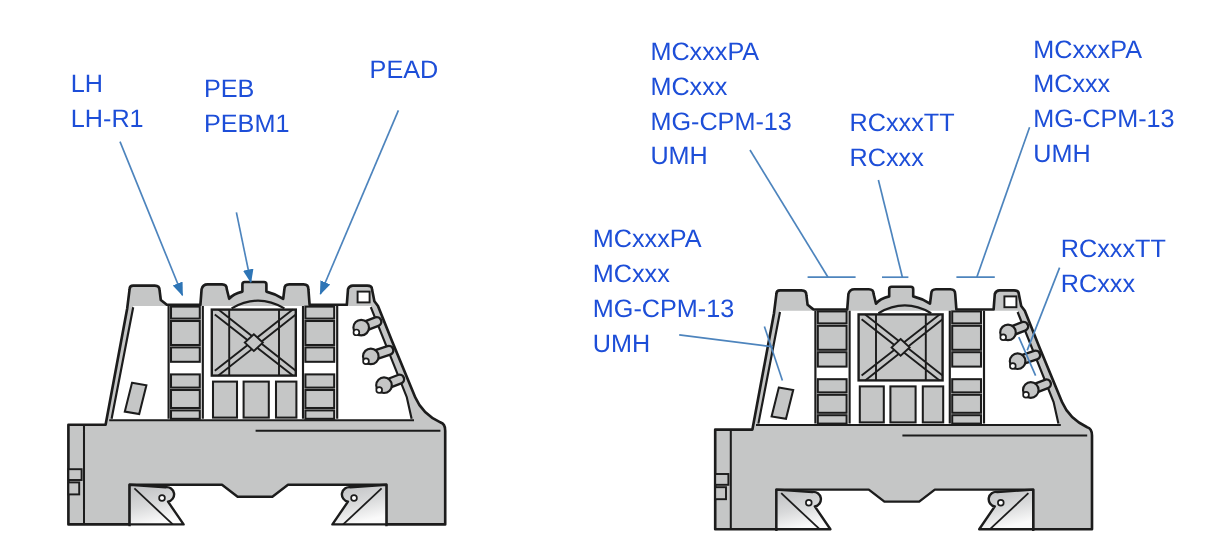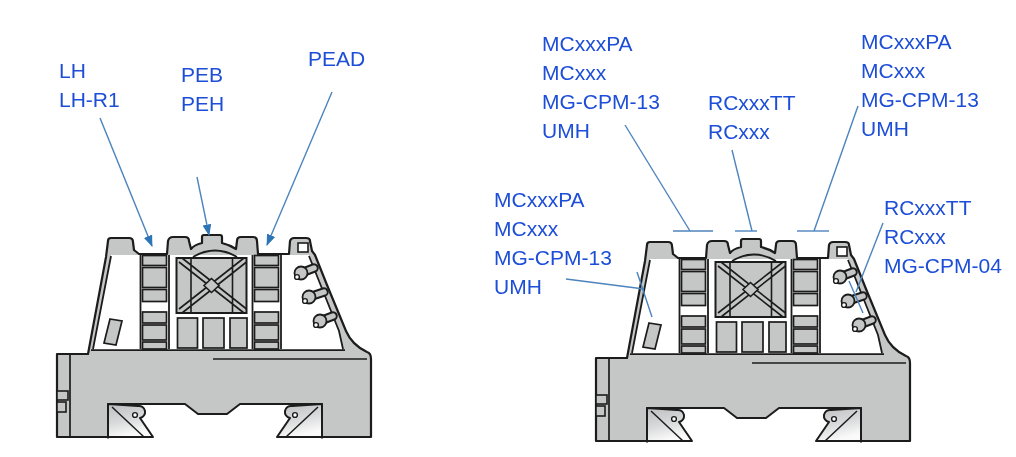--- a/index.html
+++ b/index.html
@@ -130,23 +130,23 @@
       <line x1="883" y1="223" x2="856" y2="292"></line>
       <line x1="849" y1="281" x2="863" y2="313"></line>
     </g>
   </svg>
 
   <div class="label" style="left:59px;top:56px">
     <div>LH</div>
     <div>LH-R1</div>
   </div>
 
-  <div class="label" style="left:181px;top:60px">
+  <div class="label" style="left:170px;top:60px">
     <div>PEB</div>
-    <div>PEH</div>
+    <div>PEBM1</div>
   </div>
 
   <div class="label" style="left:308px;top:44px">
     <div>PEAD</div>
   </div>
 
   <div class="label" style="left:542px;top:29px">
     <div>MCxxxPA</div>
     <div>MCxxx</div>
     <div>MG-CPM-13</div>
@@ -168,16 +168,15 @@
   <div class="label" style="left:494px;top:185px">
     <div>MCxxxPA</div>
     <div>MCxxx</div>
     <div>MG-CPM-13</div>
     <div>UMH</div>
   </div>
 
   <div class="label" style="left:884px;top:193px">
     <div>RCxxxTT</div>
     <div>RCxxx</div>
-    <div>MG-CPM-04</div>
   </div>
 
 </div>
 
 </body></html>

